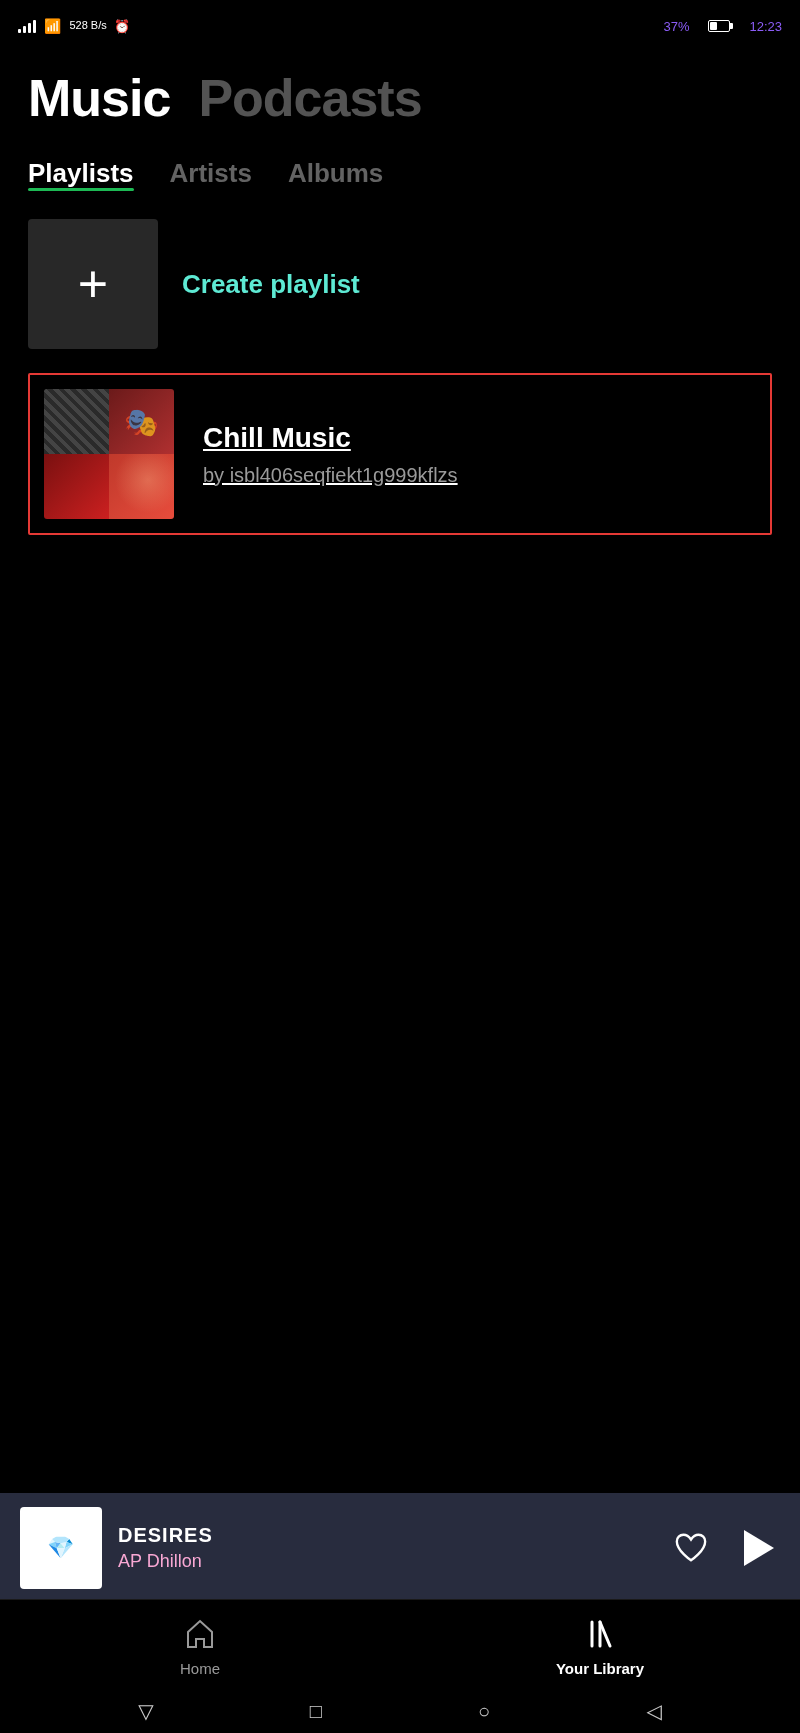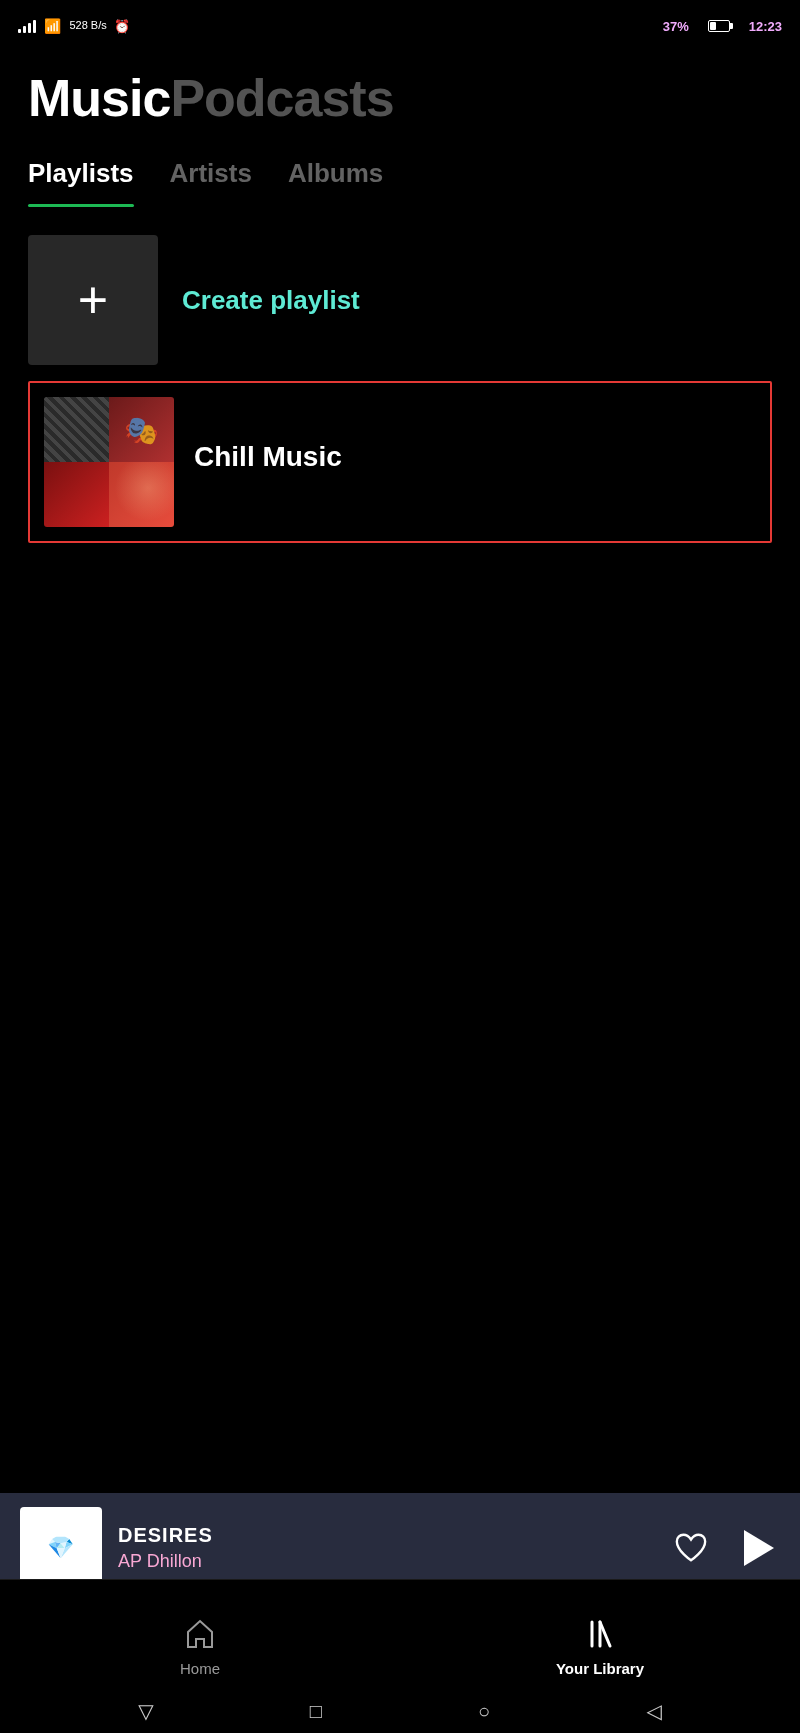--- a/index.html
+++ b/index.html
@@ -50,22 +50,21 @@
       color: #fff;
     }
     .alarm-icon {
       font-size: 13px;
     }
     .status-right {
       display: flex;
       align-items: center;
       gap: 19px;
       font-size: 13px;
-      color: #f0abfc;
-      font-weight: bold;
+      color: #8b5cf6;
     }
     .battery-container {
       display: flex;
       align-items: center;
       gap: 4px;
     }
     .battery {
       width: 22px;
       height: 12px;
       border: 1.5px solid #fff;
@@ -95,20 +94,21 @@
 
     
     .main-content {
       padding: 20px 28px 0 28px;
     }
 
     
     .header-tabs {
       display: flex;
       align-items: center;
+      gap: 28px;
       margin-bottom: 30px;
     }
     .header-tab-active {
       font-size: 52px;
       font-weight: 900;
       color: #fff;
       letter-spacing: -1px;
     }
     .header-tab-inactive {
       font-size: 52px;
@@ -120,21 +120,21 @@
 
     
     .sub-tabs {
       display: flex;
       align-items: center;
       gap: 36px;
       margin-bottom: 28px;
     }
     .sub-tab-item {
       position: relative;
-      padding-bottom: 18px;
+      padding-bottom: 2px;
       cursor: pointer;
     }
     .sub-tab-active {
       font-size: 26px;
       font-weight: 800;
       color: #fff;
     }
     .sub-tab-active::after {
       content: '';
       position: absolute;
@@ -178,26 +178,27 @@
     .create-playlist-label {
       font-size: 26px;
       font-weight: 700;
       color: #5eead4;
     }
 
     
     .playlist-item {
       display: flex;
       align-items: center;
-      gap: 20px;
+      gap: 29px;
       padding: 14px 14px;
       border: 2px solid #e53935;
       border-radius: 2px;
-      margin-top: 16px;
-      cursor: pointer;
+      margin-top: 24px;
+      cursor: pointer;
+      text-decoration: underline;
     }
     .playlist-thumb {
       width: 130px;
       height: 130px;
       display: grid;
       grid-template-columns: 1fr 1fr;
       grid-template-rows: 1fr 1fr;
       border-radius: 3px;
       overflow: hidden;
       flex-shrink: 0;
@@ -333,21 +334,21 @@
     
     .bottom-nav {
       position: fixed;
       bottom: 44px;
       left: 0;
       width: 800px;
       background: #000;
       display: flex;
       align-items: center;
       border-top: 1px solid #1a1a1a;
-      padding: 32px 0 8px 0;
+      padding: 12px 0 8px 0;
     }
     .nav-item {
       flex: 1;
       display: flex;
       flex-direction: column;
       align-items: center;
       gap: 8px;
       cursor: pointer;
       padding: 4px 0;
     }
@@ -446,20 +447,21 @@
 
   <div class="playlist-item">
     <div class="playlist-thumb">
       <div class="thumb-cell thumb-cell-1"></div>
       <div class="thumb-cell thumb-cell-2"></div>
       <div class="thumb-cell thumb-cell-3"></div>
       <div class="thumb-cell thumb-cell-4"></div>
     </div>
     <div class="playlist-info">
       <div class="playlist-name">Chill Music</div>
+      <div class="playlist-author">by isbl406seqfiekt1g999kflzs</div>
     </div>
   </div>
 
 </div>
 
 <div class="now-playing-bar">
   <div class="now-playing-art">
     <span>💎</span>
   </div>
   <div class="now-playing-info">

